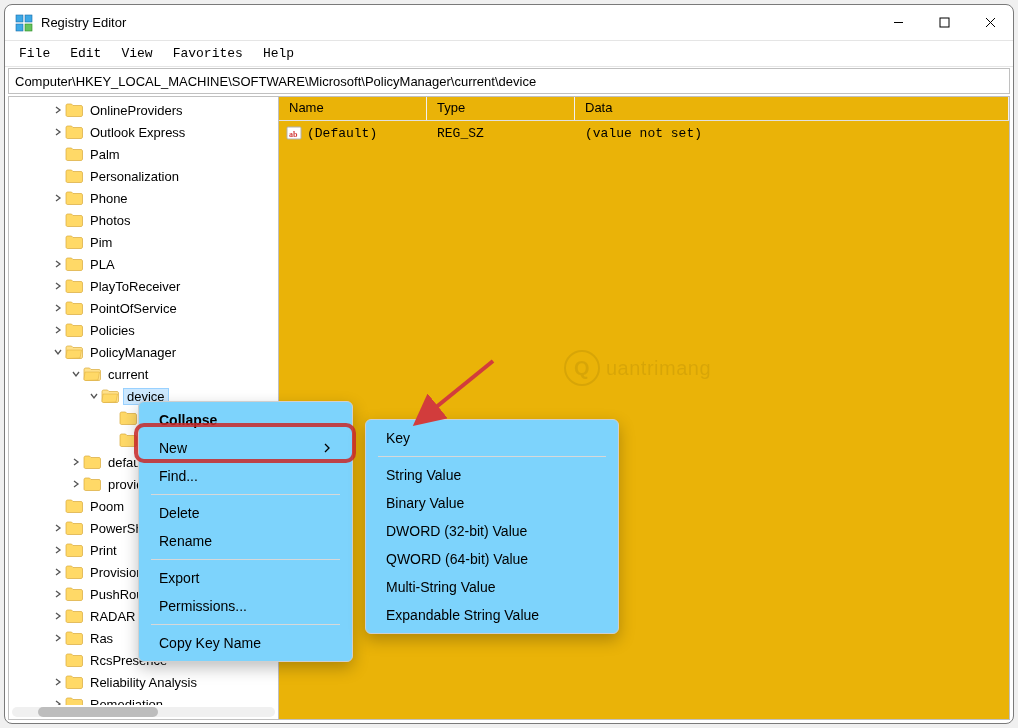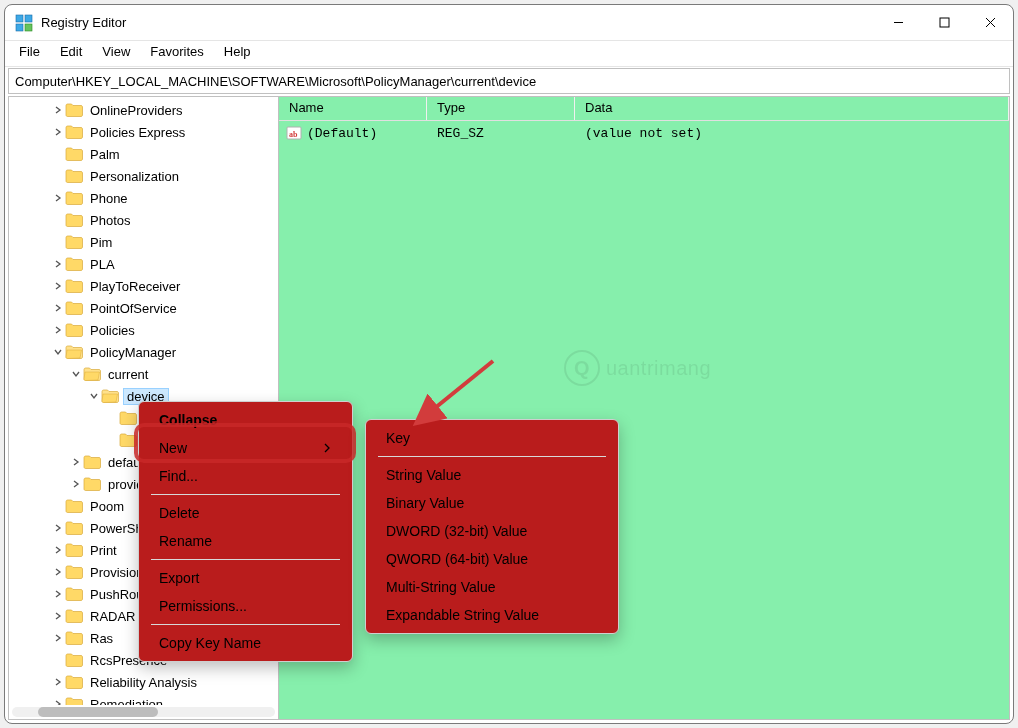--- a/index.html
+++ b/index.html
@@ -42,23 +42,25 @@
   .titlebar .spacer { flex: 1; }
   .winbtn {
     width: 46px; height: 36px;
     display: flex; align-items: center; justify-content: center;
     color: #000;
   }
   .winbtn svg { width: 11px; height: 11px; stroke: #000; stroke-width: 1; fill: none; }
   .menubar {
     height: 26px;
     display: flex;
+    align-items: center;
     padding: 0 4px;
     border-bottom: 1px solid #e5e5e5;
     gap: 0;
+    font-family: Liberation Mono, monospace;
   }
   .menuitem {
     padding: 3px 10px;
     font-size: 13px;
   }
   .addressbar {
     height: 26px;
     display: flex;
     align-items: center;
     border: 1px solid #c0c0c0;
@@ -117,21 +119,21 @@
     border-radius: 5px;
   }
   .hscrollbar .thumb {
     position: absolute;
     left: 26px; width: 120px; top: 0; bottom: 0;
     background: #bdbdbd;
     border-radius: 5px;
   }
   .list-pane {
     flex: 1;
-    background: #86efac;
+    background: #eab308;
     position: relative;
   }
   .list-header {
     height: 24px;
     display: flex;
     border-bottom: 1px solid #e0e0e0;
     font-size: 13px;
     color: #000;
   }
   .list-col {
@@ -152,21 +154,21 @@
   }
   .val-icon svg { width: 16px; height: 16px; }
   .list-cell { font-size: 13px; font-family: Liberation Mono, monospace; }
   .cell-name { width: 120px; }
   .cell-type { width: 148px; padding-left: 10px; }
   .cell-data { flex: 1; padding-left: 10px; }
 
   
   .ctxmenu {
     position: absolute;
-    background: #b91c1c;
+    background: #7dd3fc;
     border: 1px solid #cfcfcf;
     border-radius: 6px;
     box-shadow: 0 6px 16px rgba(0,0,0,.25);
     padding: 4px 2px;
     font-size: 14px;
     color: #000;
     z-index: 50;
   }
   .ctxmenu .ctxitem {
     display: flex;
@@ -280,21 +282,21 @@
             <span class="chev">
               <svg viewBox="0 0 10 10">
                 <polyline points="3,2 7,5 3,8"></polyline>
               </svg>
             </span>
             <span class="folder-icon">
               <svg viewBox="0 0 18 16">
                 <path d="M1 3.5 C1 2.7 1.7 2 2.5 2 L6.5 2 L8 3.5 L16 3.5 C16.8 3.5 17.5 4.2 17.5 5 L17.5 13 C17.5 13.8 16.8 14.5 16 14.5 L2.5 14.5 C1.7 14.5 1 13.8 1 13 Z" fill="#ffd967" stroke="#d9a93b" stroke-width="0.7"></path>
               </svg>
             </span>
-            <span class="tree-label">Policies Express</span>
+            <span class="tree-label">Outlook Express</span>
           </div>
           <div class="tree-row" style="padding-left: 42px;">
             <span class="chev"></span>
             <span class="folder-icon">
               <svg viewBox="0 0 18 16">
                 <path d="M1 3.5 C1 2.7 1.7 2 2.5 2 L6.5 2 L8 3.5 L16 3.5 C16.8 3.5 17.5 4.2 17.5 5 L17.5 13 C17.5 13.8 16.8 14.5 16 14.5 L2.5 14.5 C1.7 14.5 1 13.8 1 13 Z" fill="#ffd967" stroke="#d9a93b" stroke-width="0.7"></path>
               </svg>
             </span>
             <span class="tree-label">Palm</span>
           </div>

